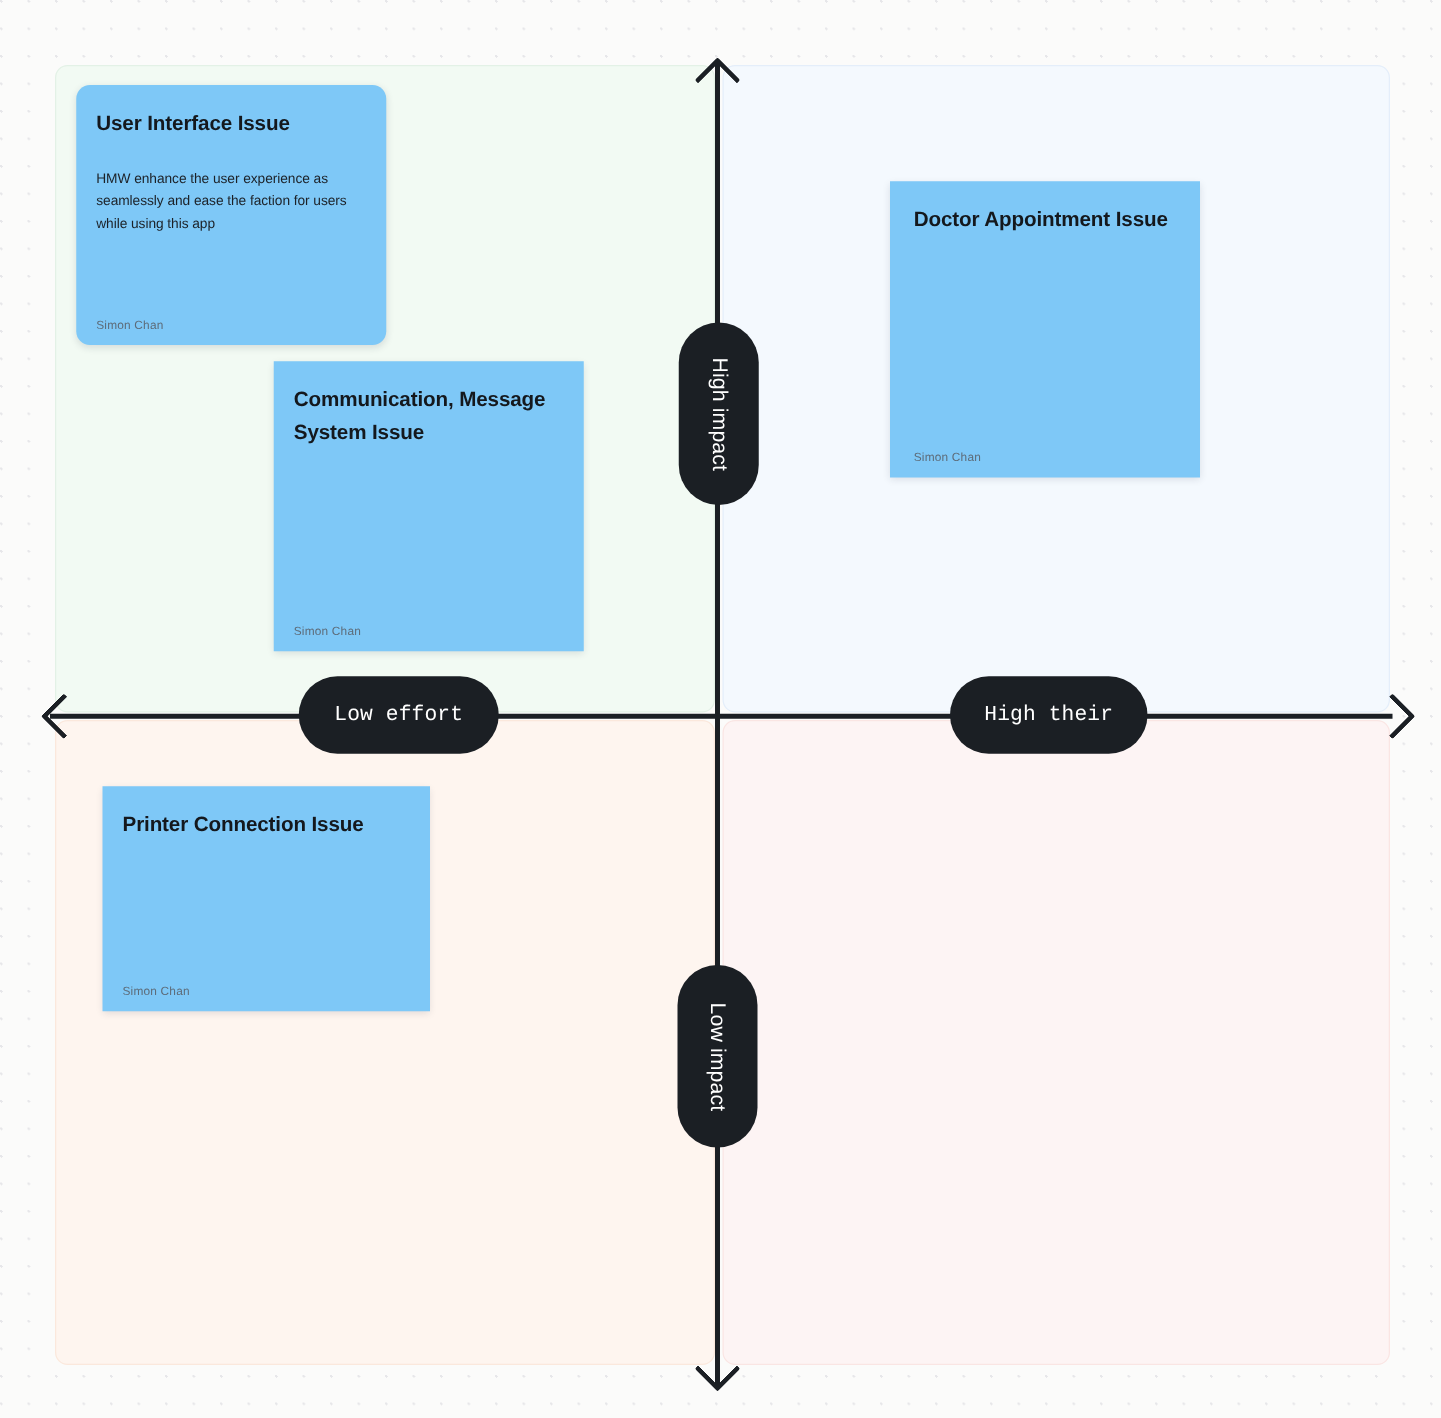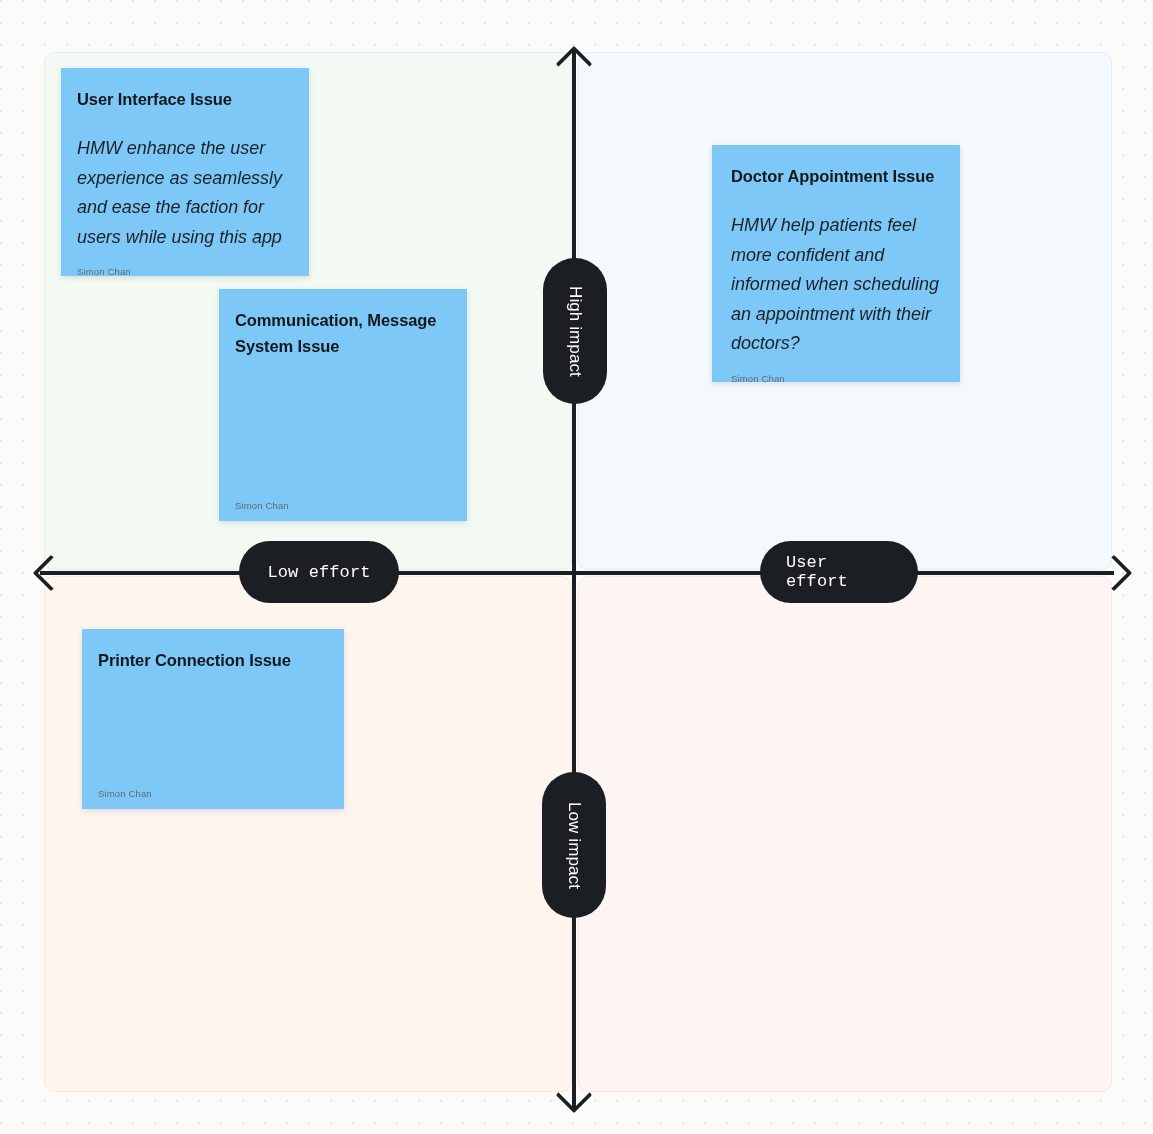--- a/index.html
+++ b/index.html
@@ -124,36 +124,35 @@
     flex-direction: column;
   }
   .note-title {
     font-size: 16.5px;
     font-weight: bold;
     color: #14181d;
     line-height: 1.6;
     letter-spacing: -0.1px;
   }
   .note-body {
-    font-size: 18px;
+    font-size: 11px;
     color: #1c2127;
     line-height: 1.64;
     margin-top: 22px;
     letter-spacing: -0.05px;
-    font-style: italic;
   }
   .note-author {
     font-size: 9.5px;
     color: #5d6b78;
     margin-top: auto;
     padding-top: 14px;
     letter-spacing: 0.15px;
   }
 
-  .note-ui        { left: 61px;  top: 68px;  width: 248px; height: 208px; }
+  .note-ui        { left: 61px;  top: 68px;  width: 248px; height: 208px; border-radius: 11px; }
   .note-comm      { left: 219px; top: 289px; width: 248px; height: 232px; justify-content: space-between; }
   .note-doctor    { left: 712px; top: 145px; width: 248px; height: 237px; padding-left: 19px; }
   .note-printer   { left: 82px;  top: 629px; width: 262px; height: 180px; justify-content: space-between; }
 </style>
 </head>
 <body>
 
 <div id="board">
 
   <div class="quadrant q-tl"></div>
@@ -165,21 +164,21 @@
   <div class="axis-line axis-v"></div>
   <div class="arrow-head arrow-right"></div>
   <div class="arrow-head arrow-left"></div>
   <div class="arrow-head arrow-up"></div>
   <div class="arrow-head arrow-down"></div>
 
   <div class="pill pill-h pill-low-effort">
     <span>Low effort</span>
   </div>
   <div class="pill pill-h pill-high-effort">
-    <span>User effort</span>
+    <span>High their</span>
   </div>
   <div class="pill pill-v pill-high-impact">
     <span>High impact</span>
   </div>
   <div class="pill pill-v pill-low-impact">
     <span>Low impact</span>
   </div>
 
   <div class="note note-ui">
     <div class="note-title">User Interface Issue</div>
@@ -187,21 +186,20 @@
     <div class="note-author">Simon Chan</div>
   </div>
 
   <div class="note note-comm">
     <div class="note-title">Communication, Message System Issue</div>
     <div class="note-author">Simon Chan</div>
   </div>
 
   <div class="note note-doctor">
     <div class="note-title">Doctor Appointment Issue</div>
-    <div class="note-body">HMW help patients feel more confident and informed when scheduling an appointment with their doctors?</div>
     <div class="note-author">Simon Chan</div>
   </div>
 
   <div class="note note-printer">
     <div class="note-title">Printer Connection Issue</div>
     <div class="note-author">Simon Chan</div>
   </div>
 
 </div>
 

